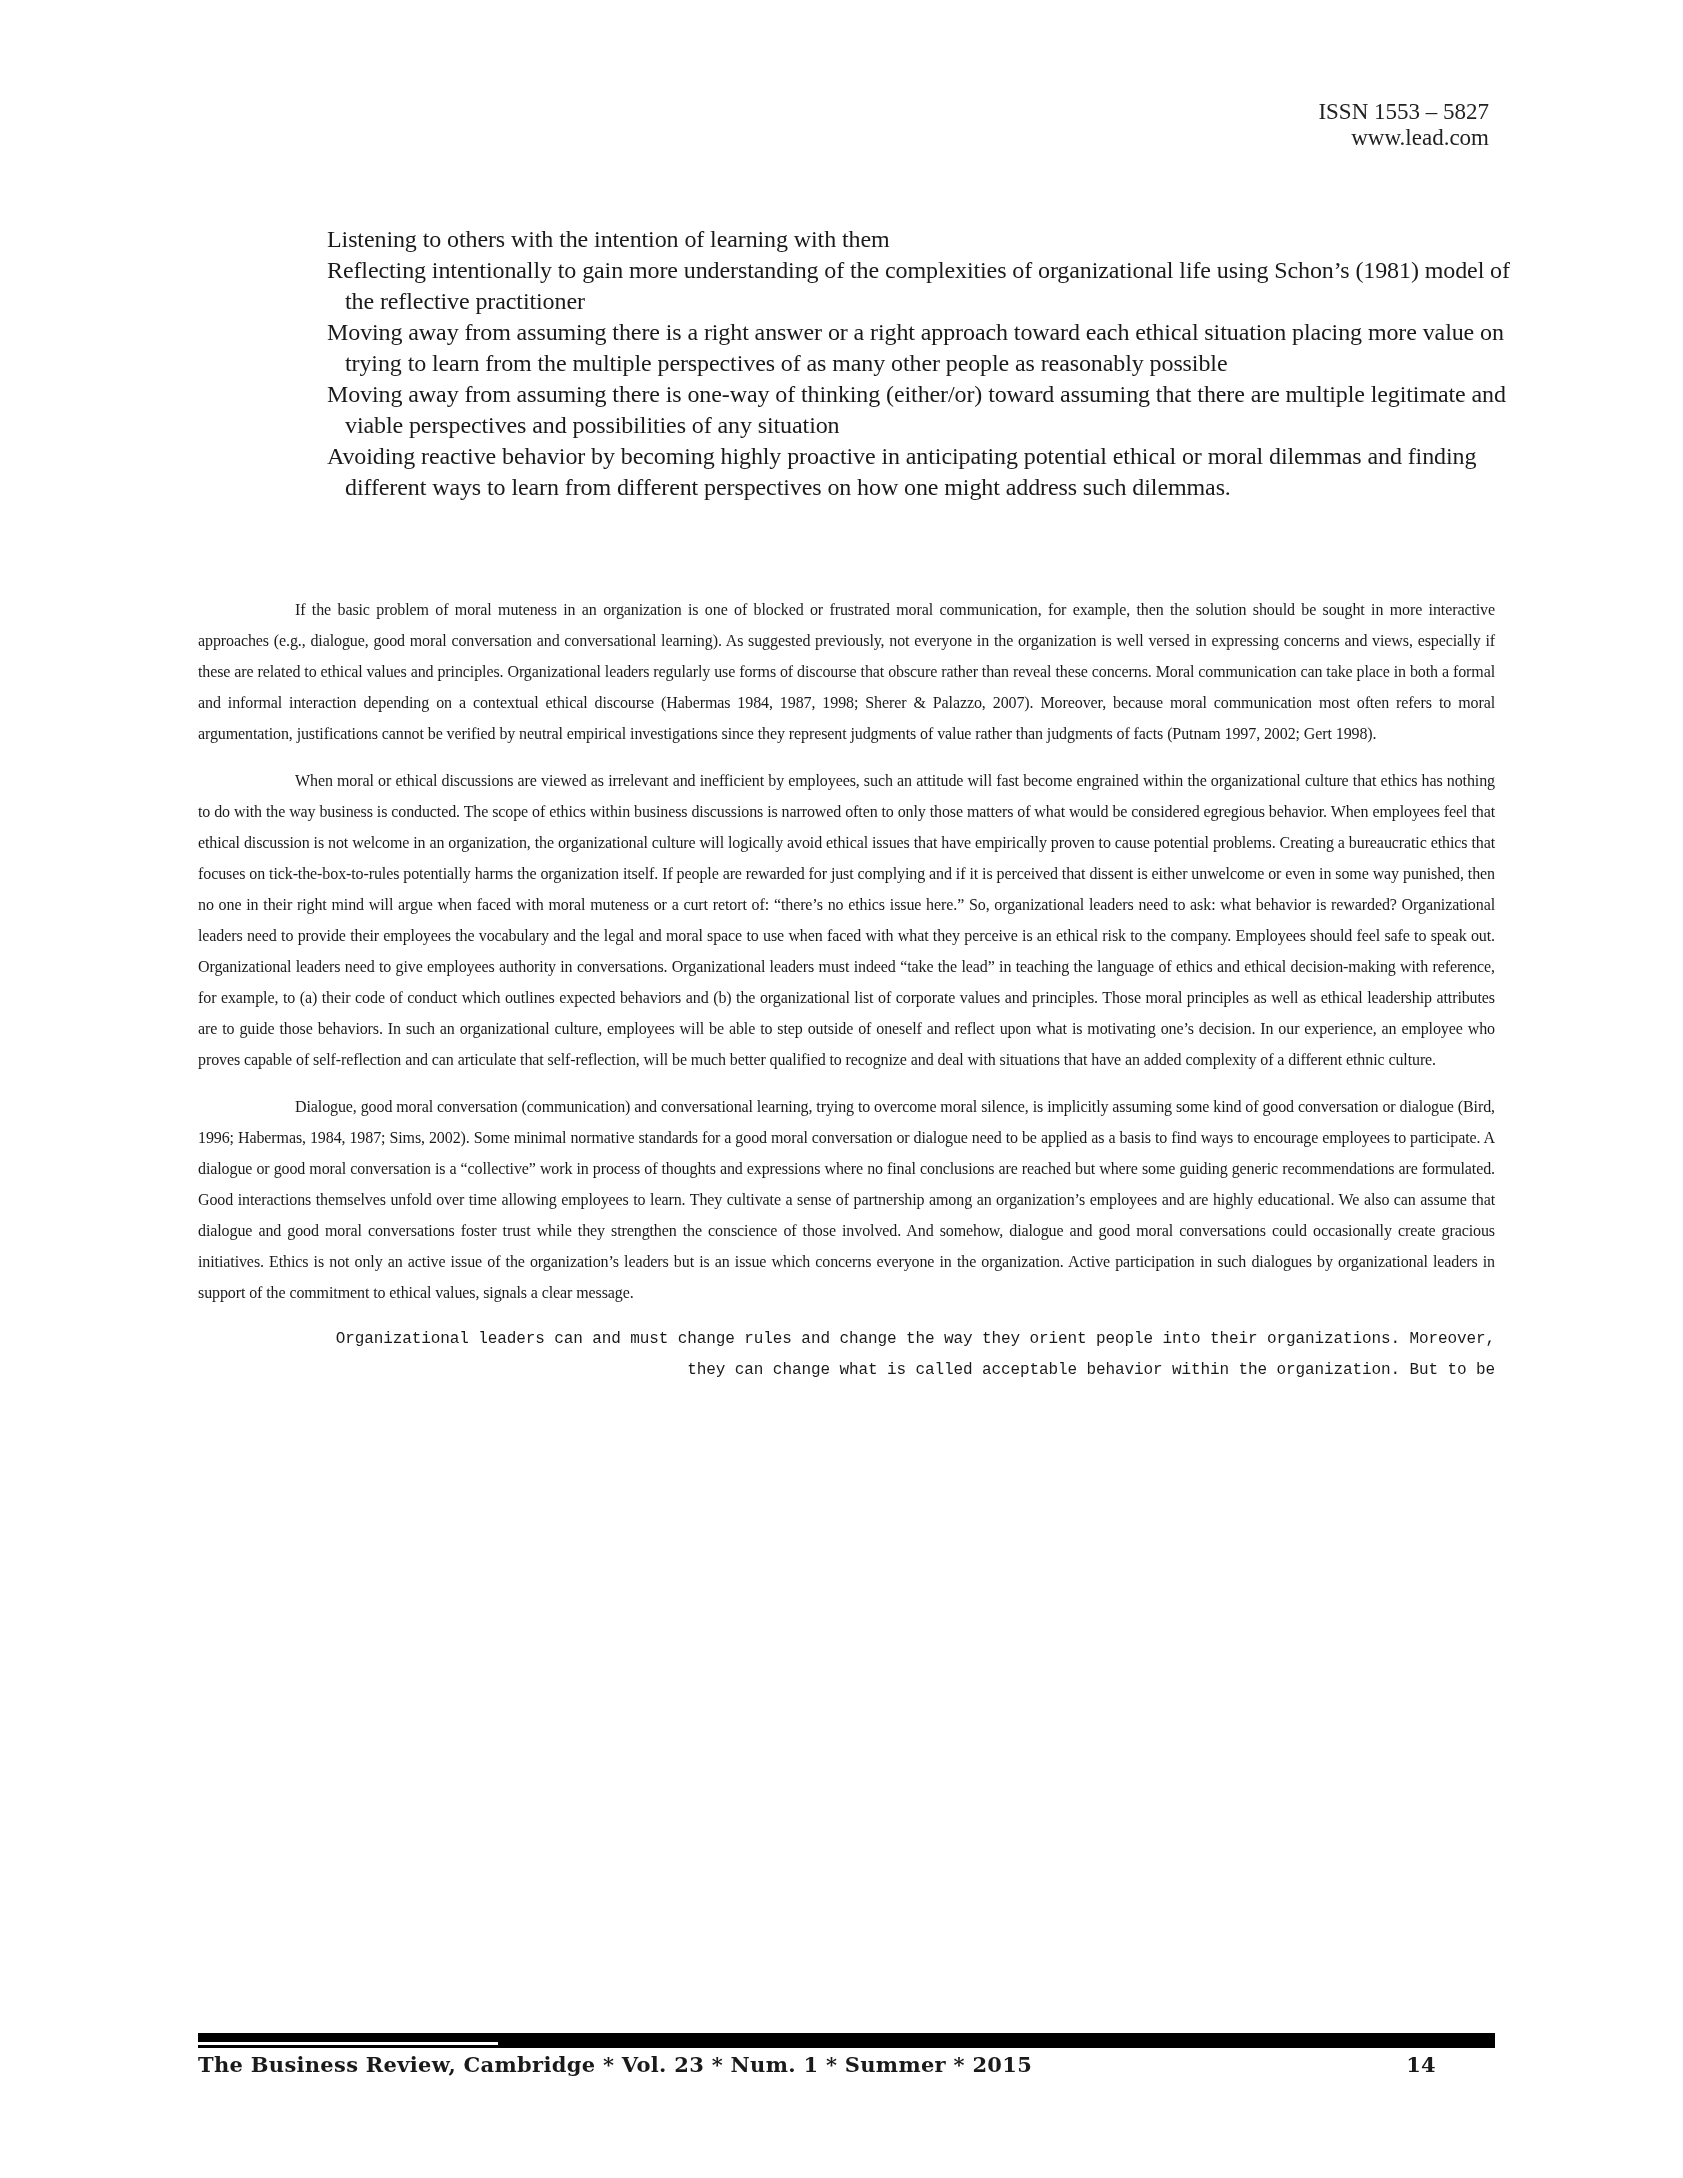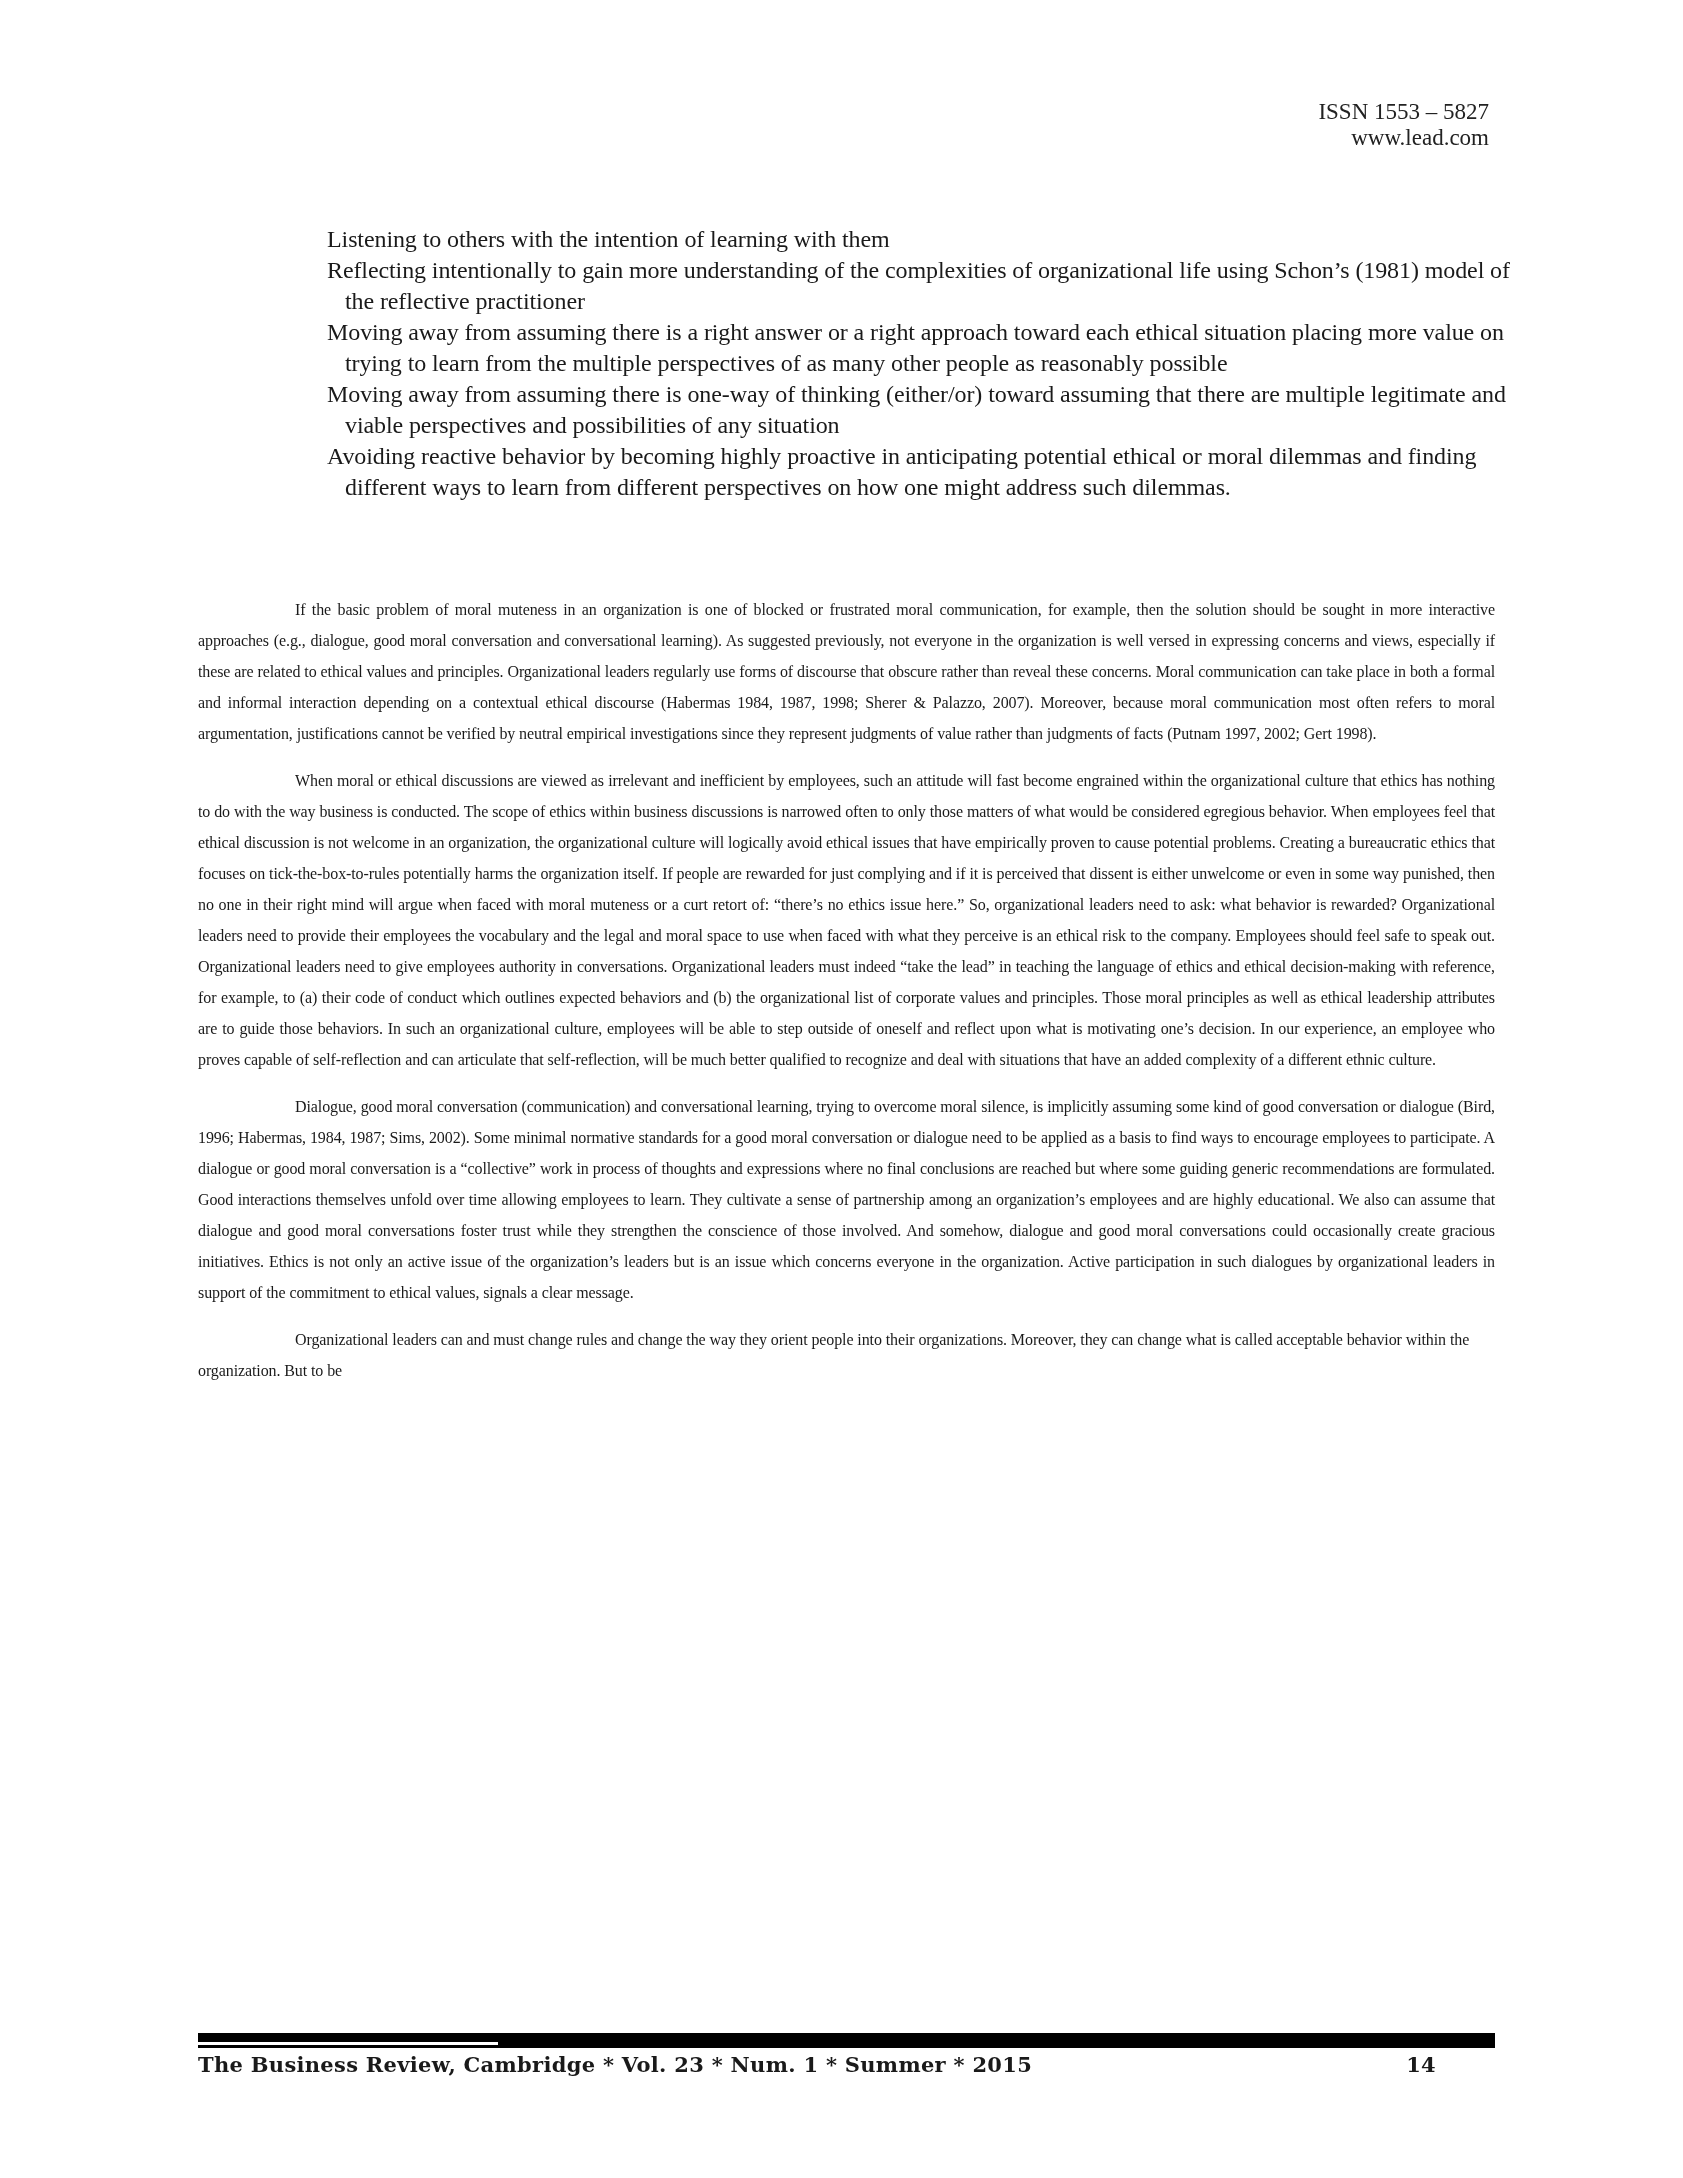--- a/index.html
+++ b/index.html
@@ -20,21 +20,21 @@
     .bullet {
       padding-left: 18px; text-indent: -18px;
     }
     .body {
       position: absolute; left: 198px; top: 594px; width: 1297px;
       font-size: 16px; line-height: 31px; letter-spacing: -0.1px;
     }
     .para {
       text-align: justify; text-indent: 97px; margin: 0 0 16px 0;
     }
-    .para.last { text-align: left; }
+    .para.last { text-align: right; font-family: Liberation Mono, monospace; }
     .footer-rule {
       position: absolute; left: 198px; top: 2033px; width: 1297px; height: 16px;
     }
     .rule-thick-left { position: absolute; left: 0; top: 0; width: 100%; height: 9px; background: #000; }
     .rule-thin-left { position: absolute; left: 0; top: 12px; width: 301px; height: 3px; background: #000; }
     .rule-thick-right { position: absolute; left: 300px; top: 9px; width: 997px; height: 6px; background: #000; }
     .footer {
       position: absolute; left: 198px; top: 2052px; width: 1297px;
       font-size: 21px; font-weight: bold; font-family: "DejaVu Serif", serif;
       letter-spacing: 0.3px;

